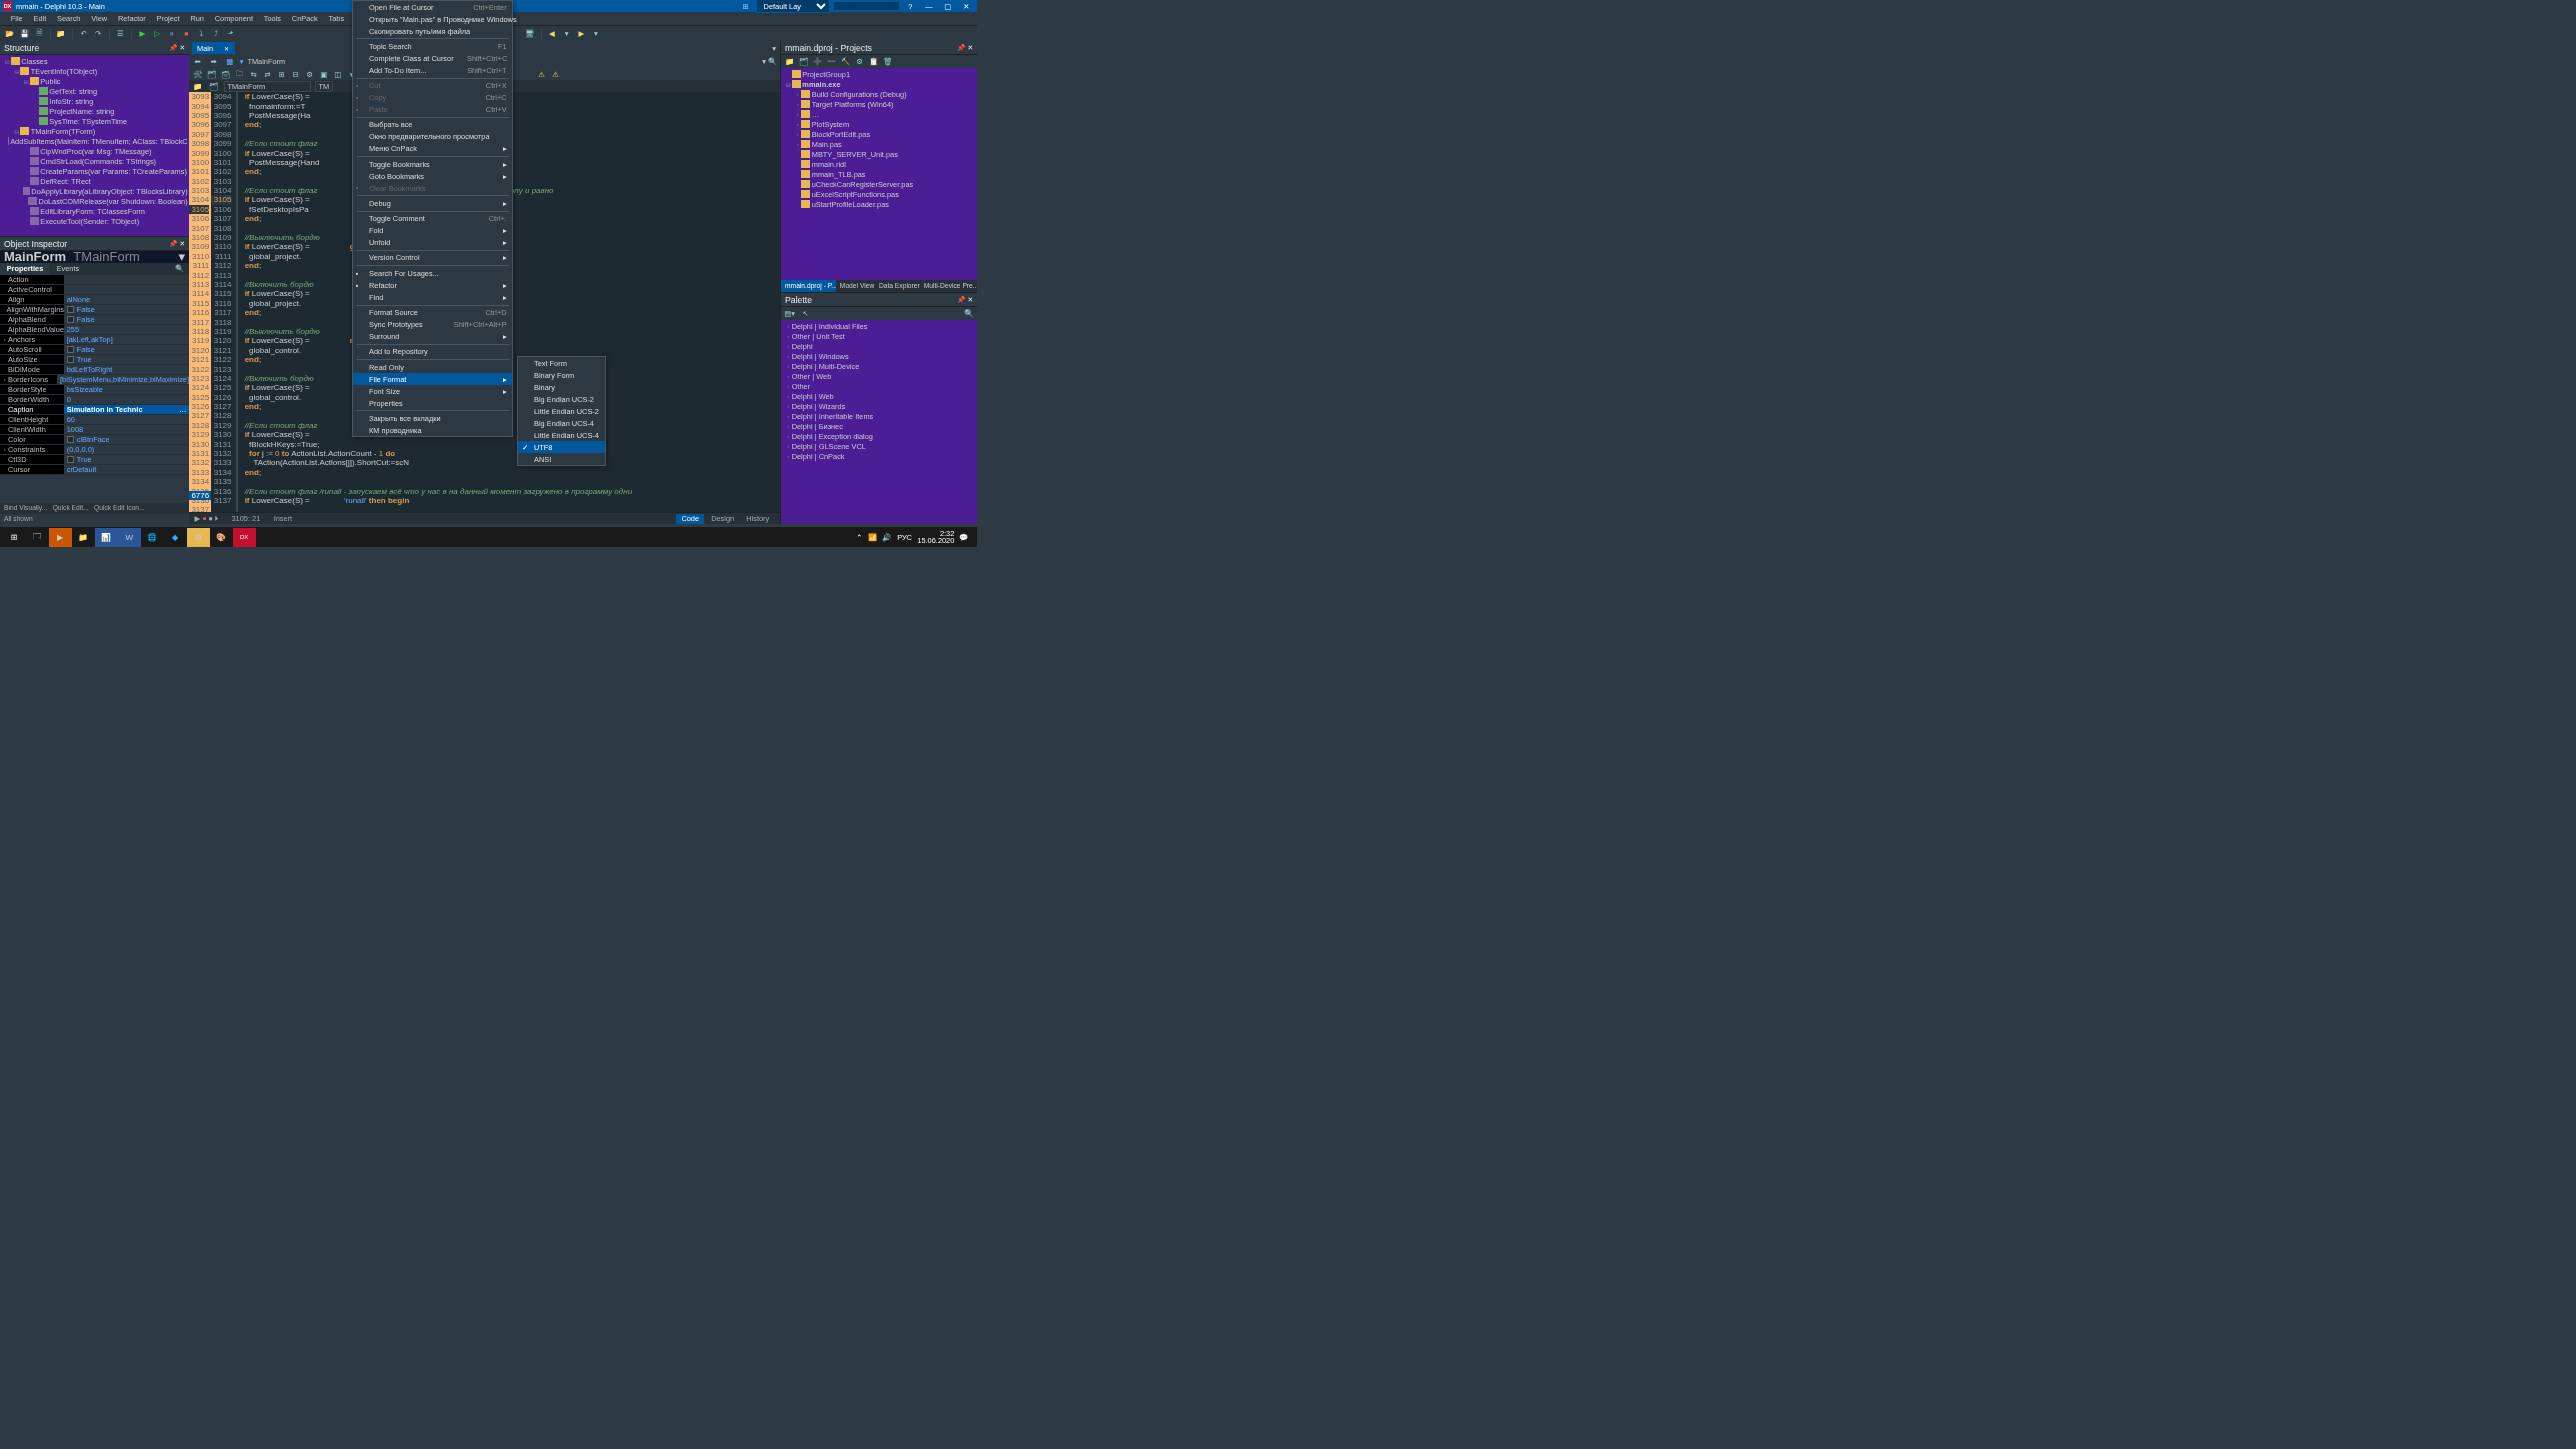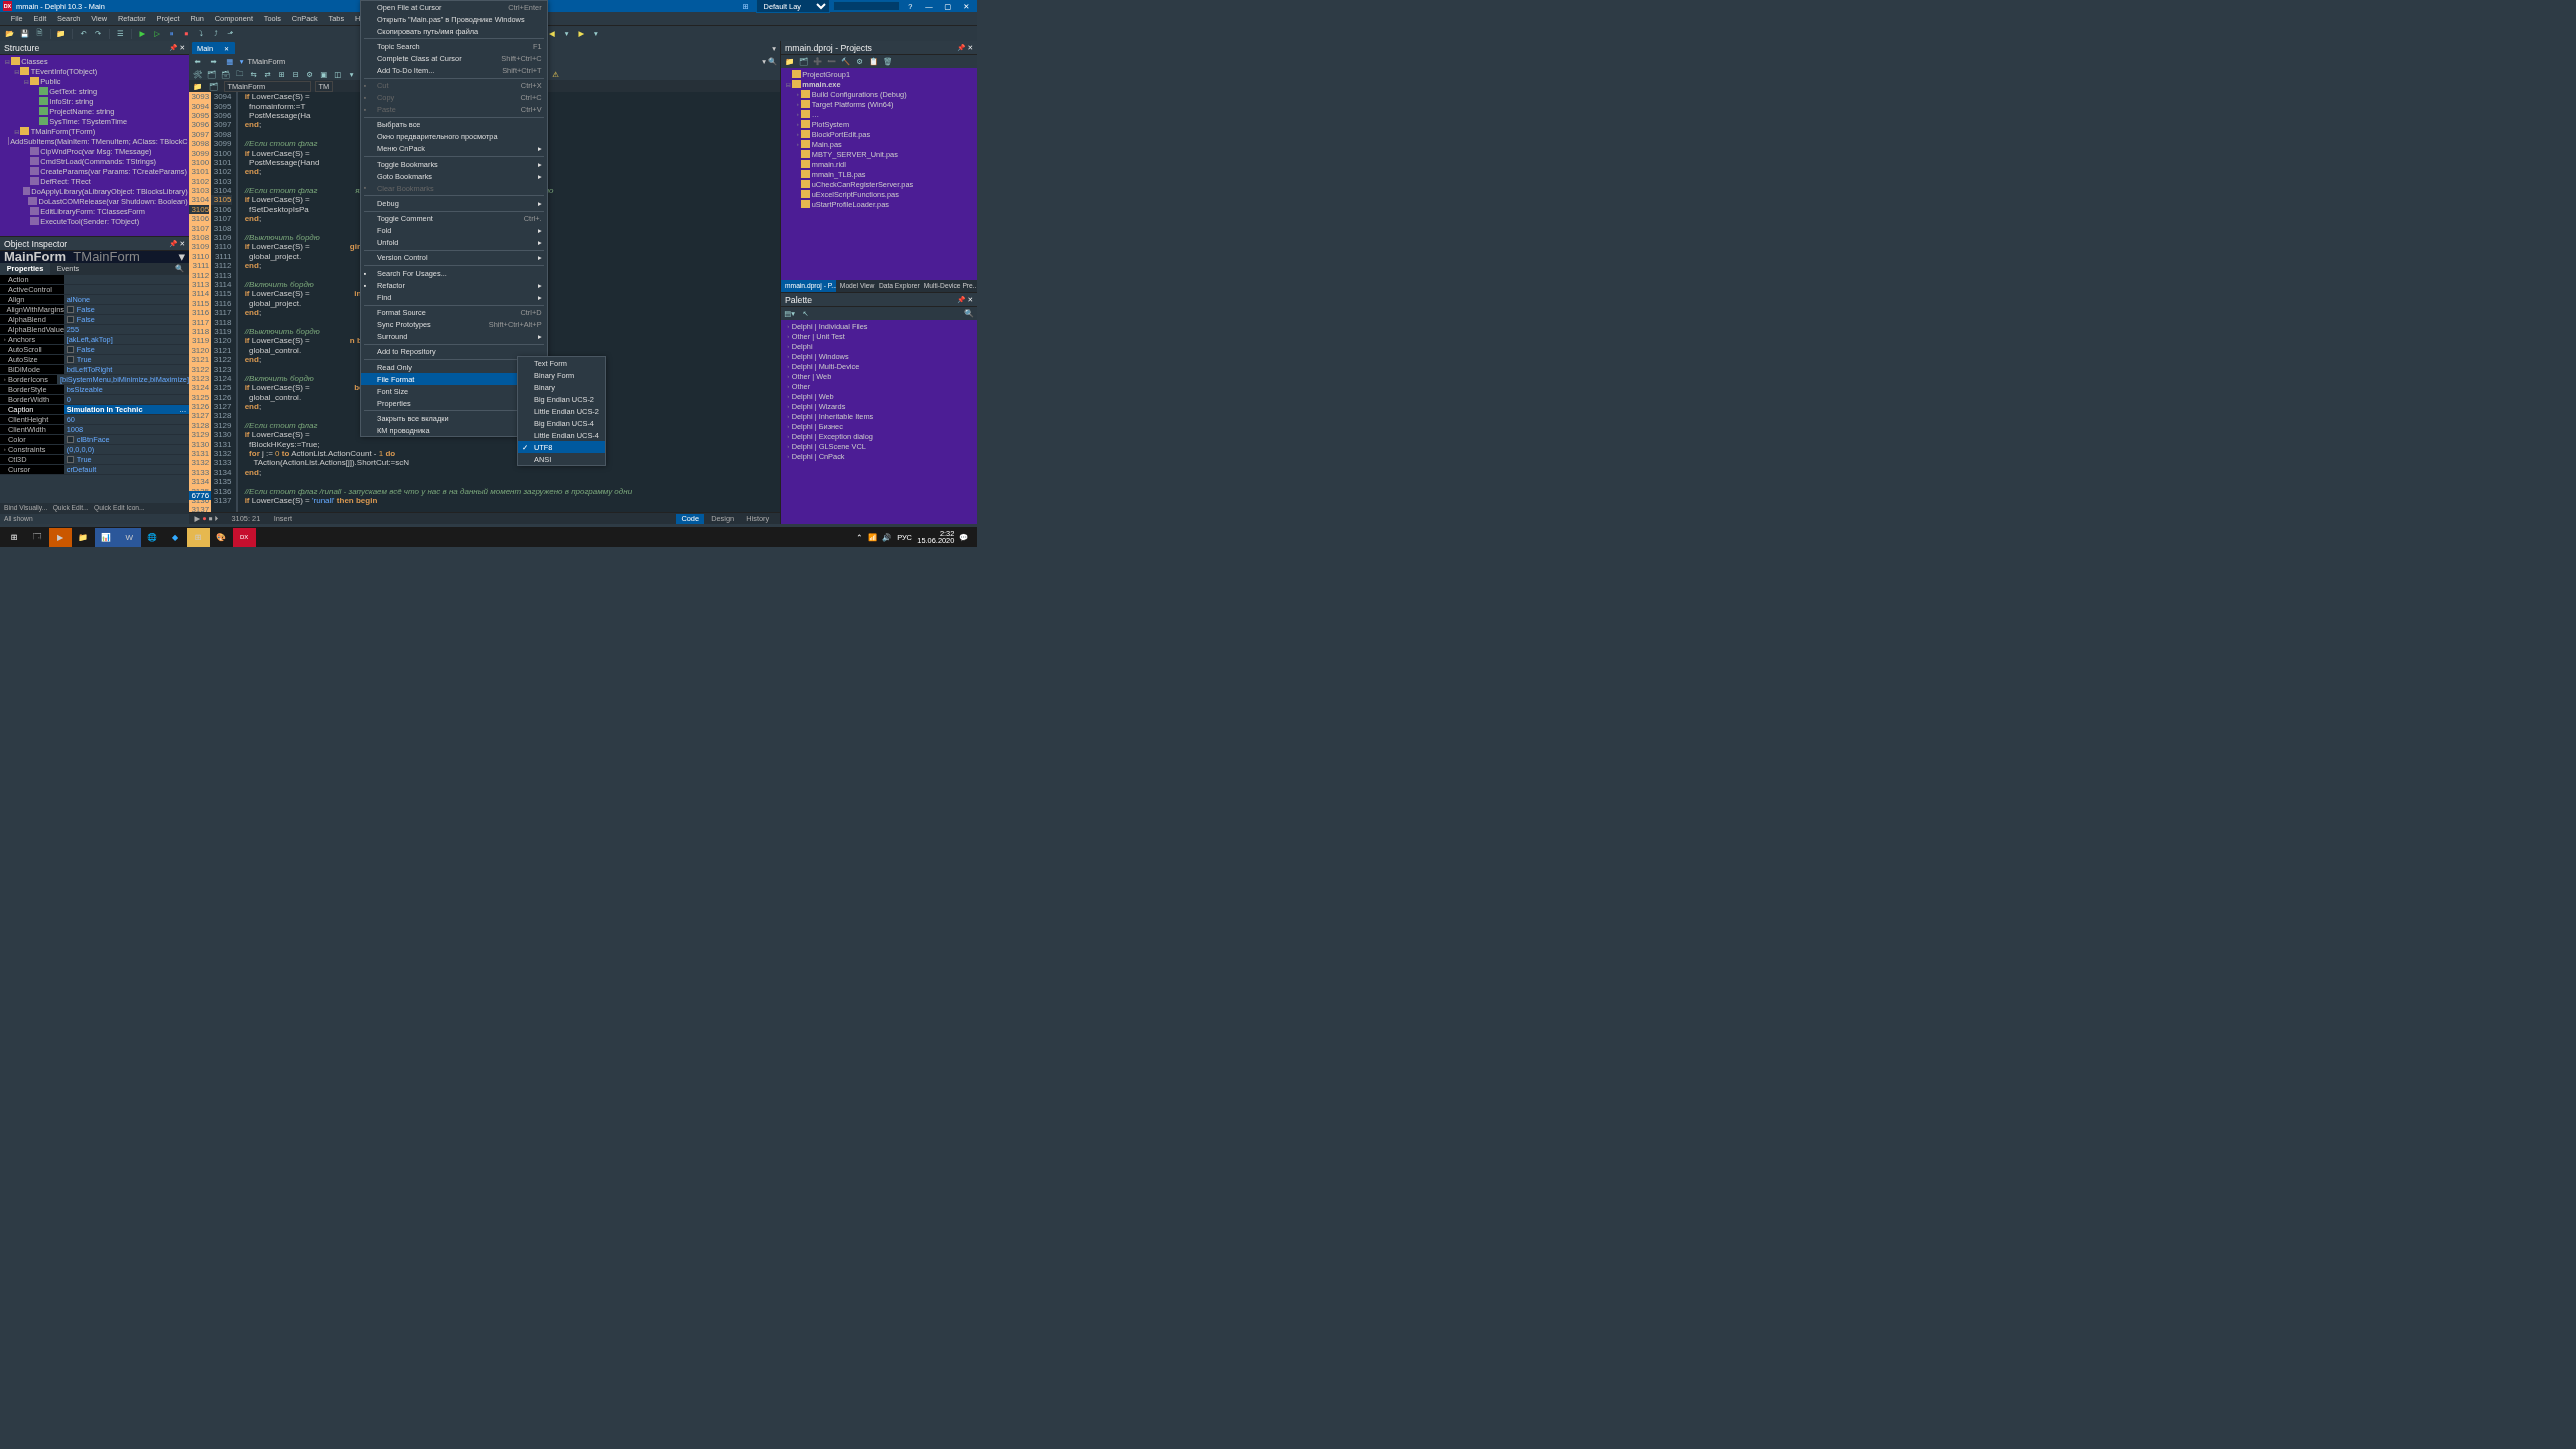--- a/index.html
+++ b/index.html
@@ -47,21 +47,21 @@
 .editor-nav { background: #2c3943; height: 13.4px; display: flex; align-items: center; padding: 0 2.7px; gap: 4px; font-size: 7.4px; color: #ccc; }
 .editor-toolbar { background: #2c3943; height: 12px; display: flex; align-items: center; padding: 0 2.7px; gap: 2px; }
 .editor-crumbs { background: #263038; height: 12px; display: flex; align-items: center; padding: 0 2.7px; gap: 4px; font-size: 7.4px; }
 .code-area { flex: 1; display: flex; background: #1e2a32; font-family: 'Consolas', monospace; font-size: 8px; overflow: hidden; position: relative; }
 .gutter-a { width: 21.5px; background: #fdba74; color: #5a6c78; text-align: right; padding-right: 1.3px; }
 .gutter-b { width: 27px; background: #1e2a32; color: #8899a5; text-align: right; padding-right: 4px; border-right: 2.7px solid #3a4752; }
 .gutter-a div, .gutter-b div { height: 9.4px; line-height: 9.4px; }
 .code-lines { flex: 1; padding-left: 2.7px; }
 .code-lines div { height: 9.4px; line-height: 9.4px; white-space: pre; }
 .kw { color: #d99952; font-weight: bold; }
-.str { color: #66aaff; }
+.str { color: #66aaff; margin-left: 32px; }
 .cmt { color: #7aa67a; font-style: italic; }
 .num { color: #e0a050; }
 .curr-line-a { color: #e0a050; background: #2a3640; }
 .curr-line-b { color: #e0a050; background: #2a3640; }
 .editor-status { background: #263038; height: 12px; display: flex; align-items: center; padding: 0 5.4px; gap: 13.4px; font-size: 7.4px; color: #aaa; border-top: 0.7px solid #222; }
 .editor-mode-tabs { margin-left: auto; display: flex; gap: 1.3px; }
 .mode-tab { padding: 0.7px 5.4px; cursor: pointer; }
 .mode-tab.active { background: #00599e; color: #fff; }
 .right-panels { width: 197px; display: flex; flex-direction: column; background: #2c3943; border-left: 0.7px solid #222; }
 .projects-panel { height: 252px; display: flex; flex-direction: column; border-bottom: 0.7px solid #222; }
@@ -551,21 +551,21 @@
           <div class="tree-row"><span class="tree-exp">›</span> Delphi | Inheritable Items</div>
           <div class="tree-row"><span class="tree-exp">›</span> Delphi | Бизнес</div>
           <div class="tree-row"><span class="tree-exp">›</span> Delphi | Exception dialog</div>
           <div class="tree-row"><span class="tree-exp">›</span> Delphi | GLScene VCL</div>
           <div class="tree-row"><span class="tree-exp">›</span> Delphi | CnPack</div>
         </div>
     </div>
   </div>
 </div>
 
-<div class="ctx-menu" id="ctx-main" style="left:360px;top:0px;width:188px;">
+<div class="ctx-menu" id="ctx-main" style="left:352px;top:0px;width:161px;">
     <div class="ctx-item">
       <span>Open File at Cursor</span>
       <span class="ctx-short">Ctrl+Enter</span>
     </div>
     <div class="ctx-item">
       <span>Открыть "Main.pas" в Проводнике Windows</span>
     </div>
     <div class="ctx-item">
       <span>Скопировать путь/имя файла</span>
     </div>

